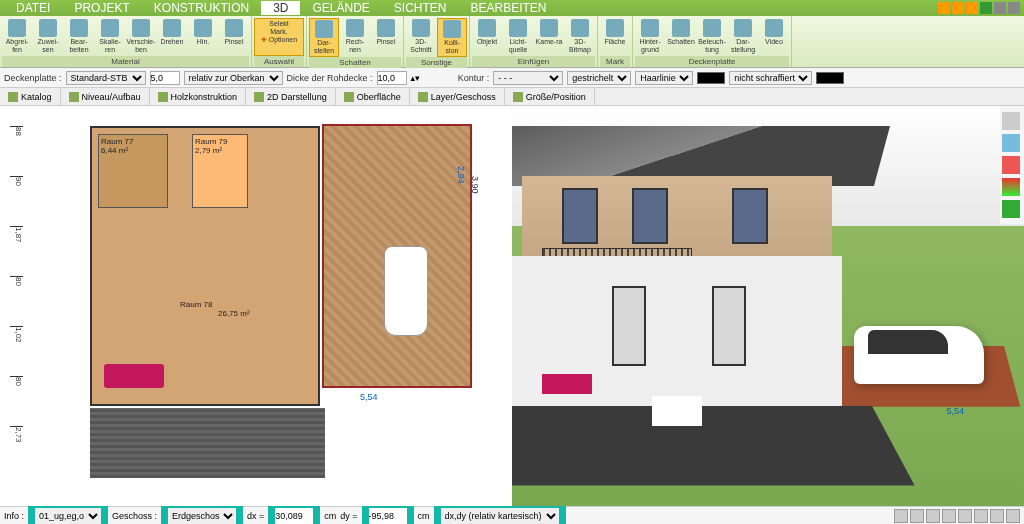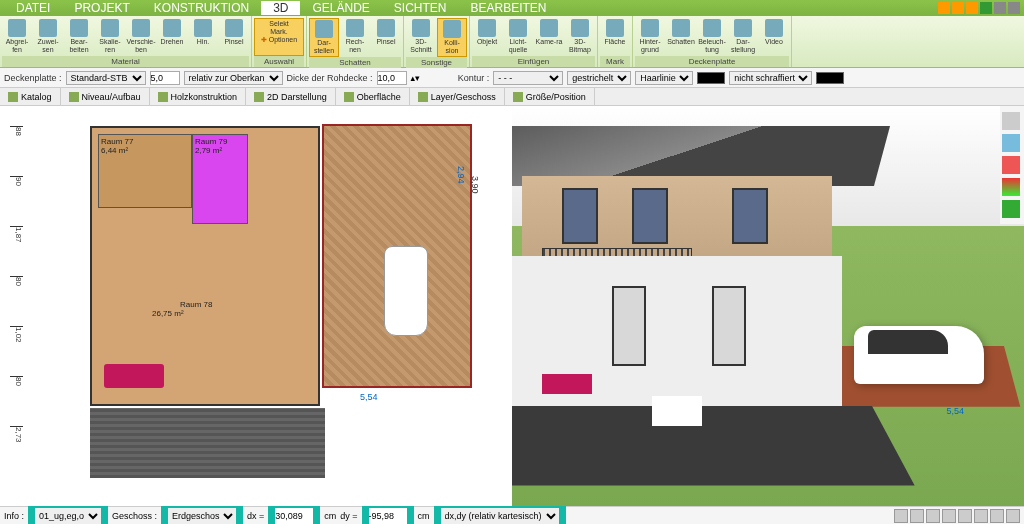--- a/index.html
+++ b/index.html
@@ -267,31 +267,31 @@
         <div class="d">88</div>
         <div class="d">90</div>
         <div class="d">1,87</div>
         <div class="d">80</div>
         <div class="d">1,02</div>
         <div class="d">80</div>
         <div class="d">2,73</div>
       </div>
     <div class="plan">
       <div class="house">
-        <div class="room" style="left:6px;top:6px;width:94px;height:74px">
+        <div class="room" style="left:6px;top:6px;width:70px;height:74px">
             <span class="ra">Raum 77</span>
             <span class="ra">6,44 m²</span>
           </div>
-        <div class="room" style="left:100px;top:6px;width:56px;height:90px;background:#d946ef">
+        <div class="room" style="left:100px;top:6px;width:56px;height:74px;background:#fdba74">
             <span class="ra">Raum 79</span>
             <span class="ra">2,79 m²</span>
           </div>
         <div class="room" style="left:6px;top:170px;width:216px;height:100px;border:none;background:transparent">
             <span class="ra" style="margin-left:80px">Raum 78</span>
-            <span class="ra" style="margin-left:52px">26,75 m²</span>
+            <span class="ra" style="margin-left:118px">26,75 m²</span>
           </div>
         <div class="sofa" style="left:12px;bottom:16px"></div>
       </div>
       <div class="garage">
         <div class="car2d" style="left:60px;top:120px"></div>
       </div>
       <div class="terrace"></div>
       <div class="dim-b" style="left:300px;top:276px">5,54</div>
       <div class="dim-b" style="left:396px;top:50px;writing-mode:vertical-rl">2,94</div>
       <div class="dim-b" style="left:410px;top:60px;writing-mode:vertical-rl;color:#333">3,90</div>

